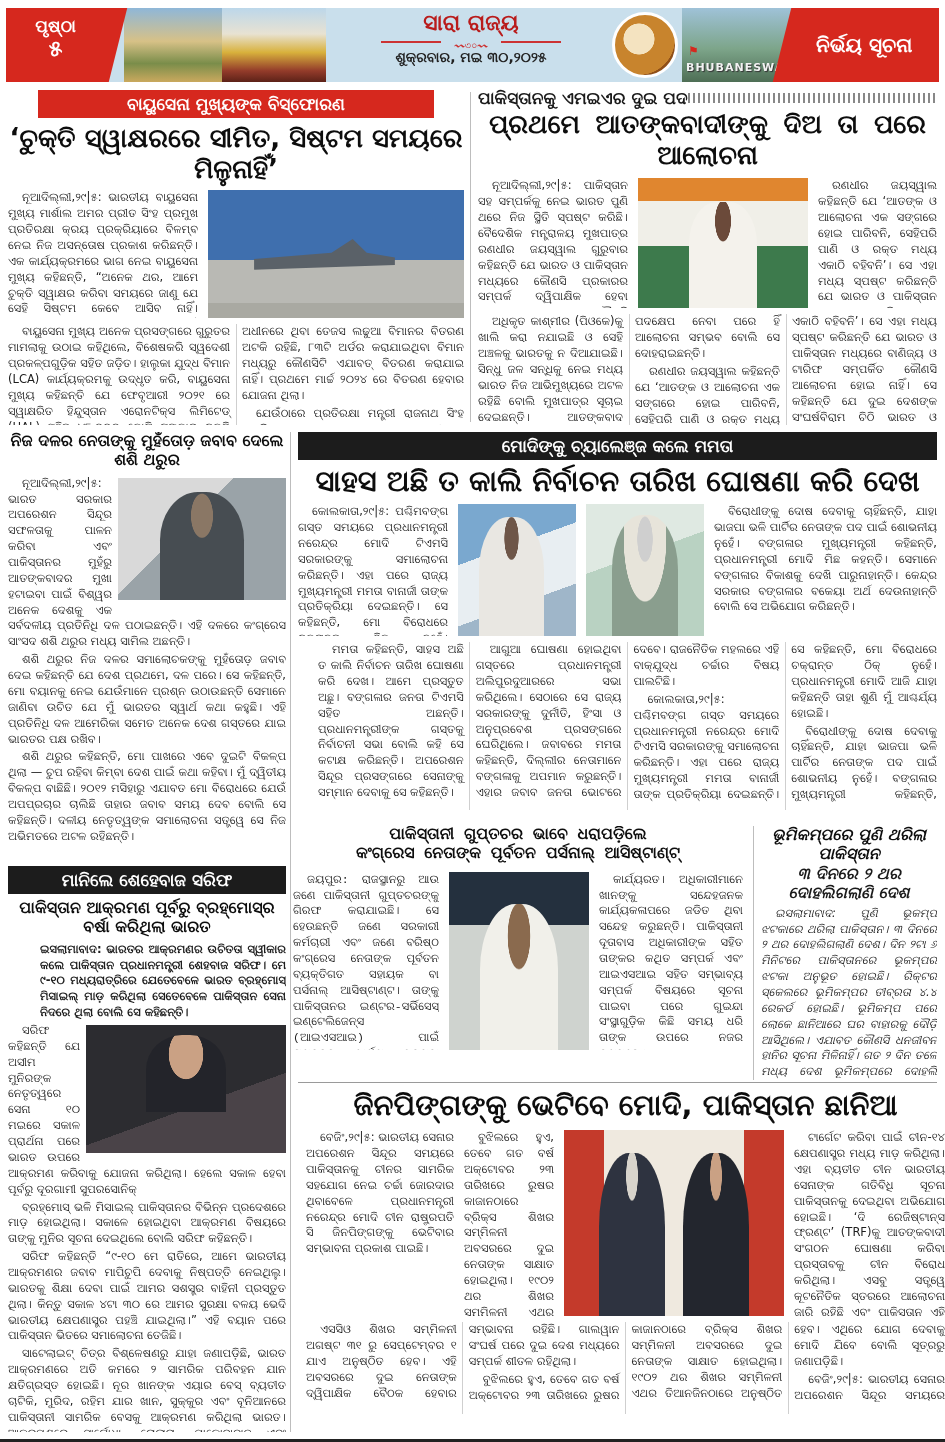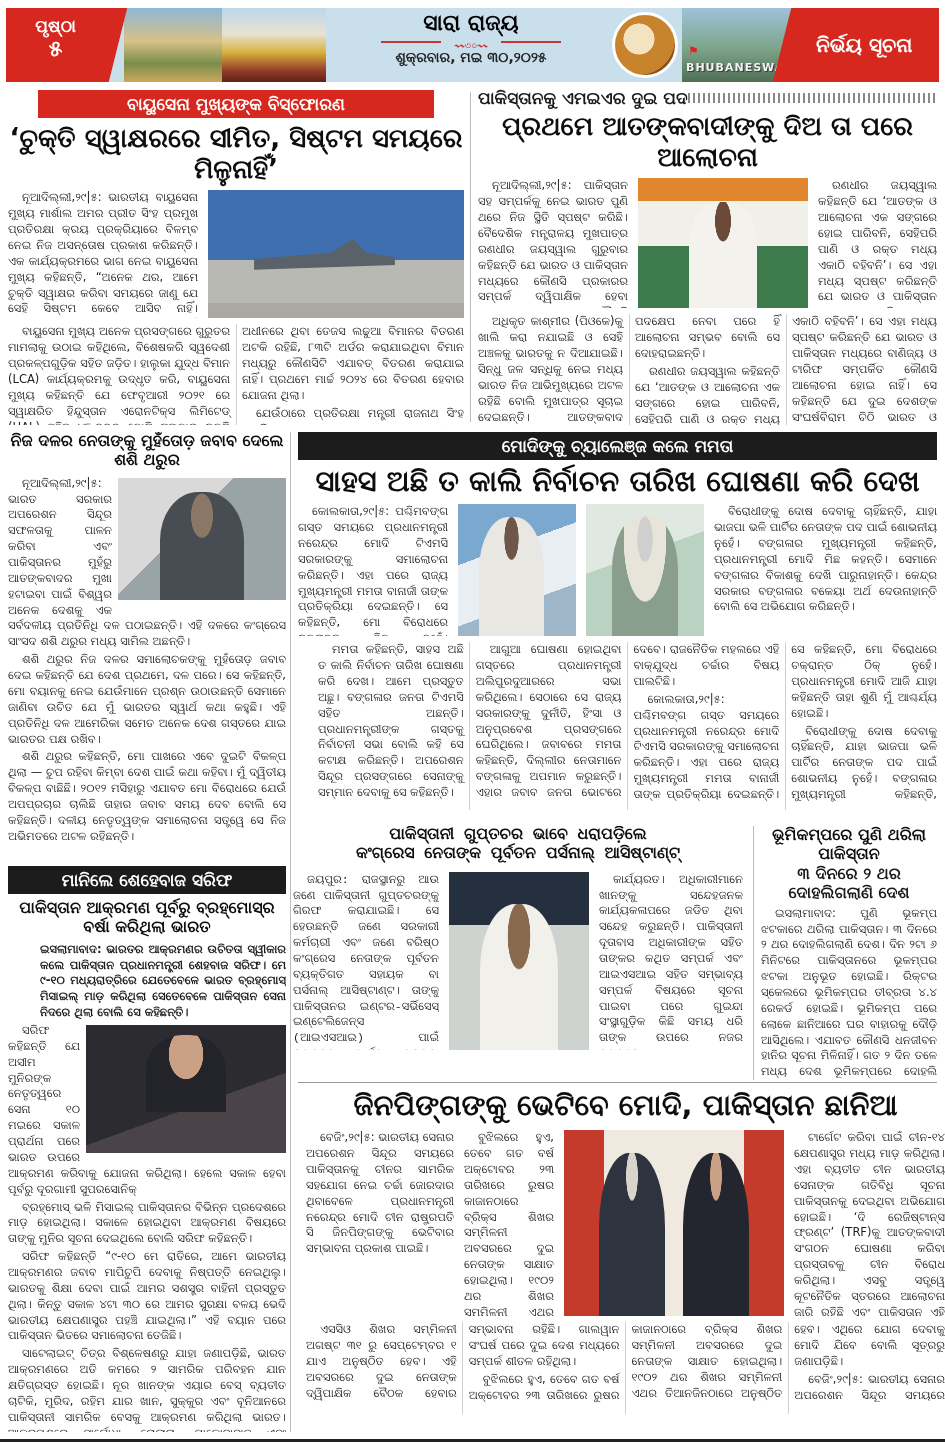--- a/index.html
+++ b/index.html
@@ -16,21 +16,21 @@
   .mh-page-word { font-size:17px; }
   .mh-page-num { font-size:22px; }
   .mh-red-right { position:absolute; right:-18px; top:0; width:175px; height:74px; background:#d6281e;
                   transform:skewX(-14deg); color:#fff; display:flex; align-items:center; justify-content:center; }
   .mh-red-right .inner { transform:skewX(14deg); font-weight:bold; font-size:20px; padding-right:10px; }
   .mh-stripe { position:absolute; top:0; width:14px; height:74px; background:#d6281e; transform:skewX(-14deg); }
   .mh-photo { position:absolute; top:0; height:74px; }
   .ph-rural { left:118px; width:98px; background:linear-gradient(180deg,#8fb7d8 0%,#d7c187 45%,#7a8d4a 75%,#caa95e 100%); }
   .ph-temple { left:216px; width:104px; background:linear-gradient(180deg,#bcd7ea 0%,#e8e2d2 35%,#d8b13c 60%,#933b2a 85%,#5c2218 100%); }
   .mh-center { position:absolute; left:325px; top:2px; width:280px; height:70px; text-align:center; }
-  .mh-title { font-size:22px; font-weight:bold; color:#000000; }
+  .mh-title { font-size:22px; font-weight:bold; color:#b91c1c; }
   .mh-divider { margin:2px auto; width:180px; height:10px; position:relative;font-family:Liberation Serif, serif; }
   .mh-divider::before, .mh-divider::after { content:""; position:absolute; top:4px; width:60px; height:2px; background:#c33; }
   .mh-divider::before { left:0; } .mh-divider::after { right:0; }
   .mh-divider .knot { position:absolute; left:50%; transform:translateX(-50%); top:0; color:#c33; font-size:10px; }
   .mh-date { font-size:14px; font-weight:bold; color:#222; }
   .ph-food { left:606px; width:66px; height:66px; top:4px; border-radius:50%; border:3px solid #fff;
              background:radial-gradient(circle at 40% 40%, #f4e3c0 0 30%, #c8842d 31% 70%, #8f4f17 71% 100%); }
   .ph-city { left:676px; width:122px; background:linear-gradient(180deg,#9fc2d8 0%,#7da58a 55%,#4e6e55 100%); position:absolute; }
   .ph-city .sign { position:absolute; left:4px; bottom:8px; color:#f2f2f2; font-size:11px; font-weight:bold;
                    text-shadow:1px 1px 1px #333; letter-spacing:1px; }
@@ -139,21 +139,21 @@
     </div>
   </div>
 
   <div class="vrule" style="left:470px; top:92px; height:330px;"></div>
 
   <div class="article" style="left:478px; top:88px; width:459px; height:337px;">
     <div class="kicker-plain">
       <span>ପାକିସ୍ତାନକୁ ଏମଇଏର ଦୁଇ ପଦ</span>
       <span class="dots"></span>
     </div>
-    <div class="headline hl-lg" style="margin-top:3px;">ପ୍ରଥମେ ଆତଙ୍କବାଦୀଙ୍କୁ ଦିଅ ତା ପରେ ଆଲୋଚନା</div>
+    <div class="headline hl-lg" style="margin-top:3px;font-family:Liberation Mono, monospace;">ପ୍ରଥମେ ଆତଙ୍କବାଦୀଙ୍କୁ ଦିଅ ତା ପରେ ଆଲୋଚନା</div>
     <div class="row" style="margin-top:6px; height:130px;">
       <div class="bodytext" style="width:150px; overflow:hidden;">
         <p>ନୂଆଦିଲ୍ଲୀ,୨୯|୫: ପାକିସ୍ତାନ ସହ ସମ୍ପର୍କକୁ ନେଇ ଭାରତ ପୁଣି ଥରେ ନିଜ ସ୍ଥିତି ସ୍ପଷ୍ଟ କରିଛି। ବୈଦେଶିକ ମନ୍ତ୍ରାଳୟ ମୁଖପାତ୍ର ରଣଧୀର ଜୟସ୍ୱାଲ ଗୁରୁବାର କହିଛନ୍ତି ଯେ ଭାରତ ଓ ପାକିସ୍ତାନ ମଧ୍ୟରେ କୌଣସି ପ୍ରକାରର ସମ୍ପର୍କ ଦ୍ୱିପାକ୍ଷିକ ହେବା ଆବଶ୍ୟକ ଓ ଏଥିରେ କୌଣସି ତୃତୀୟ ପକ୍ଷଙ୍କ ଭୂମିକା ଗ୍ରହଣୀୟ ହେବ ନାହିଁ। ମୁଖପାତ୍ର ସ୍ପଷ୍ଟ ଶବ୍ଦରେ କହିଛନ୍ତି ଯେ ‘ଆତଙ୍କବାଦ ଓ ଆଲୋଚନା ଏକସାଙ୍ଗରେ ହୋଇ ପାରିବ ନାହିଁ’।</p>
       </div>
       <div class="photo mea-photo" style="width:170px; height:130px;"></div>
       <div class="bodytext" style="flex:1; overflow:hidden;">
         <p>ରଣଧୀର ଜୟସ୍ୱାଲ କହିଛନ୍ତି ଯେ ‘ଆତଙ୍କ ଓ ଆଲୋଚନା ଏକ ସଙ୍ଗରେ ହୋଇ ପାରିବନି, ସେହିପରି ପାଣି ଓ ରକ୍ତ ମଧ୍ୟ ଏକାଠି ବହିବନି’। ସେ ଏହା ମଧ୍ୟ ସ୍ପଷ୍ଟ କରିଛନ୍ତି ଯେ ଭାରତ ଓ ପାକିସ୍ତାନ ମଧ୍ୟରେ ବାଣିଜ୍ୟ ଓ ଟାରିଫ ସମ୍ପର୍କିତ କୌଣସି ଆଲୋଚନା ହୋଇ ନାହିଁ। ସେ କହିଛନ୍ତି ଯେ ଦୁଇ ଦେଶଙ୍କ ସଂଘର୍ଷବିରାମ ଚିଠି ଭାରତ ଓ ପାକିସ୍ତାନର ଡିଜିଏମଓ ସ୍ତରରେ ଆଲୋଚନା ଦ୍ୱାରା ହୋଇଛି, ଏଥିପାଇଁ କୌଣସି ବାହାରର ଚାପ ପଡ଼ି ନଥିଲା।</p>
       </div>
     </div>
     <div class="bodytext cols3" style="margin-top:6px; height:128px; overflow:hidden;">
@@ -227,21 +227,21 @@
       </div>
       <div class="photo spy-photo" style="width:140px; height:178px;"></div>
       <div class="bodytext" style="flex:1; overflow:hidden;">
         <p>କାର୍ଯ୍ୟରତ। ଅଧିକାରୀମାନେ ଖାନଙ୍କୁ ସନ୍ଦେହଜନକ କାର୍ଯ୍ୟକଳାପରେ ଜଡିତ ଥିବା ସନ୍ଦେହ କରୁଛନ୍ତି। ପାକିସ୍ତାନୀ ଦୂତାବାସ ଅଧିକାରୀଙ୍କ ସହିତ ତାଙ୍କର କଥିତ ସମ୍ପର୍କ ଏବଂ ଆଇଏସଆଇ ସହିତ ସମ୍ଭାବ୍ୟ ସମ୍ପର୍କ ବିଷୟରେ ସୂଚନା ପାଇବା ପରେ ଗୁଇନ୍ଦା ସଂସ୍ଥାଗୁଡ଼ିକ କିଛି ସମୟ ଧରି ତାଙ୍କ ଉପରେ ନଜର ରଖୁଥିଲେ।</p>
       </div>
     </div>
   </div>
 
   <div class="vrule" style="left:753px; top:826px; height:254px;"></div>
 
-  <div class="article" style="left:761px; top:826px; width:176px; height:254px;">
+  <div class="article" style="left:761px; top:826px; width:176px; height:254px;font-style:italic;">
     <div class="headline hl-md">ଭୂମିକମ୍ପରେ ପୁଣି ଥରିଲା ପାକିସ୍ତାନ</div>
     <div class="subhead">୩ ଦିନରେ ୨ ଥର ଦୋହଲିଗଲାଣି ଦେଶ</div>
     <div class="bodytext" style="margin-top:4px; height:188px; overflow:hidden;">
       <p>ଇସଲାମାବାଦ: ପୁଣି ଭୂକମ୍ପ ଝଟକାରେ ଥରିଲା ପାକିସ୍ତାନ। ୩ ଦିନରେ ୨ ଥର ଦୋହଲିଗଲାଣି ଦେଶ। ଦିନ ୨ଟା ୬ ମିନିଟରେ ପାକିସ୍ତାନରେ ଭୂକମ୍ପର ଝଟକା ଅନୁଭୂତ ହୋଇଛି। ରିକ୍ଟର ସ୍କେଲରେ ଭୂମିକମ୍ପର ତୀବ୍ରତା ୪.୪ ରେକର୍ଡ ହୋଇଛି। ଭୂମିକମ୍ପ ପରେ ଲୋକେ ଛାନିଆରେ ଘର ବାହାରକୁ ଦୌଡ଼ି ଆସିଥିଲେ। ଏଯାବତ କୌଣସି ଧନଜୀବନ ହାନିର ସୂଚନା ମିଳିନାହିଁ। ଗତ ୨ ଦିନ ତଳେ ମଧ୍ୟ ଦେଶ ଭୂମିକମ୍ପରେ ଦୋହଲି ଯାଇଥିଲା। ସେତେବେଳେ ତୀବ୍ରତା ୪.୨ ରେକର୍ଡ ହୋଇଥିଲା। ଭୂତତ୍ତ୍ୱବିତ୍‌ଙ୍କ ମତରେ ଏହି ଅଞ୍ଚଳ ଭୂକମ୍ପପ୍ରବଣ ହୋଇଥିବାରୁ ଆଗକୁ ମଧ୍ୟ ଝଟକା ଅନୁଭୂତ ହୋଇପାରେ। ଶନିବାର ଭୋର ୪.୩ ଓ ରବିବାର ୪.୬ ତୀବ୍ରତାର ଭୂକମ୍ପ ହୋଇଥିଲା। ୧୨ ତାରିଖରେ ୪.୪ ତୀବ୍ରତାର ଭୂକମ୍ପ ଏବଂ ୧୨ ତାରିଖ ଭୂକମ୍ପ ଡରରେ ଲୋକେ ରାତିସାରା ବାହାରେ ରହିଥିଲେ।</p>
     </div>
   </div>
 
   <div class="hrule" style="left:298px; top:1082px; width:639px;"></div>
 
   <div class="article" style="left:298px; top:1088px; width:639px; height:344px;margin-left:8px;">

